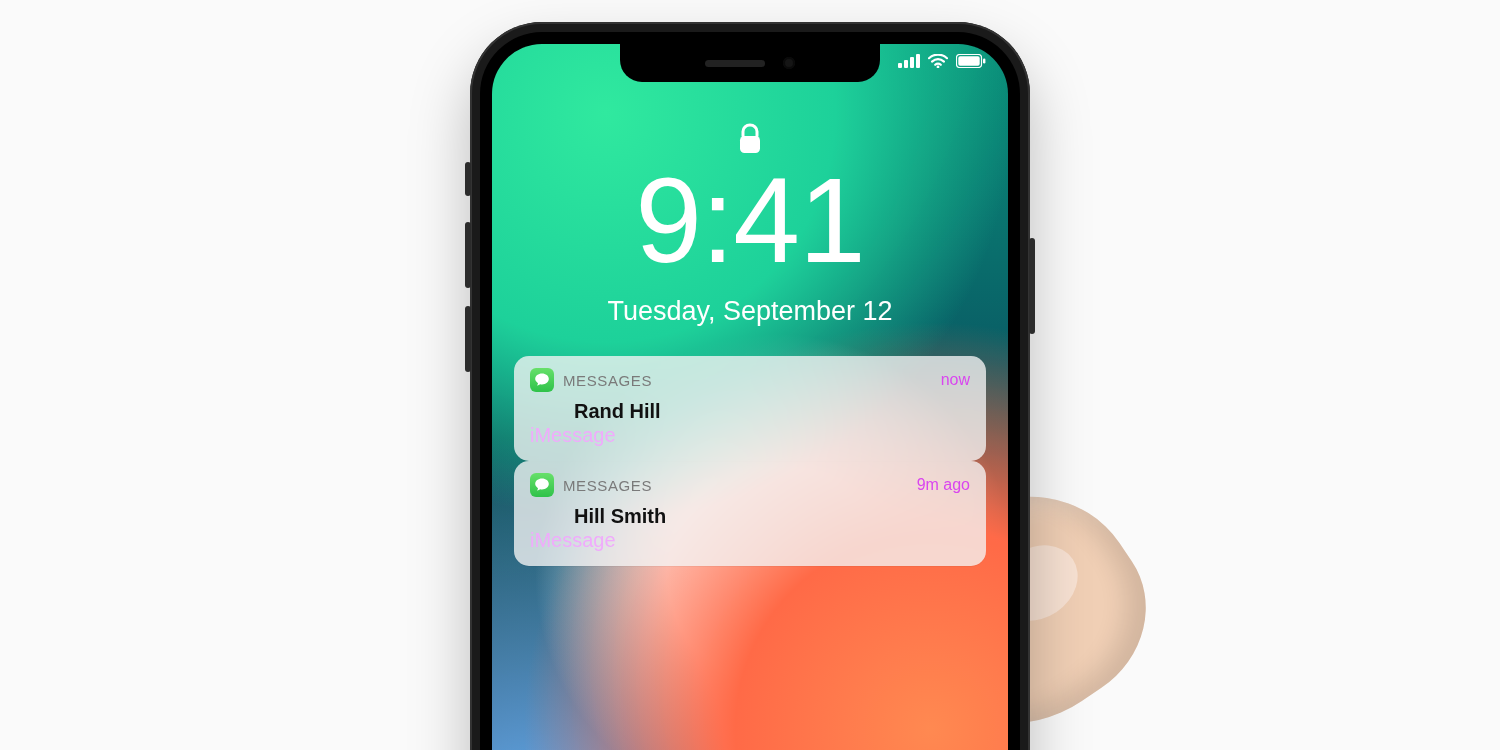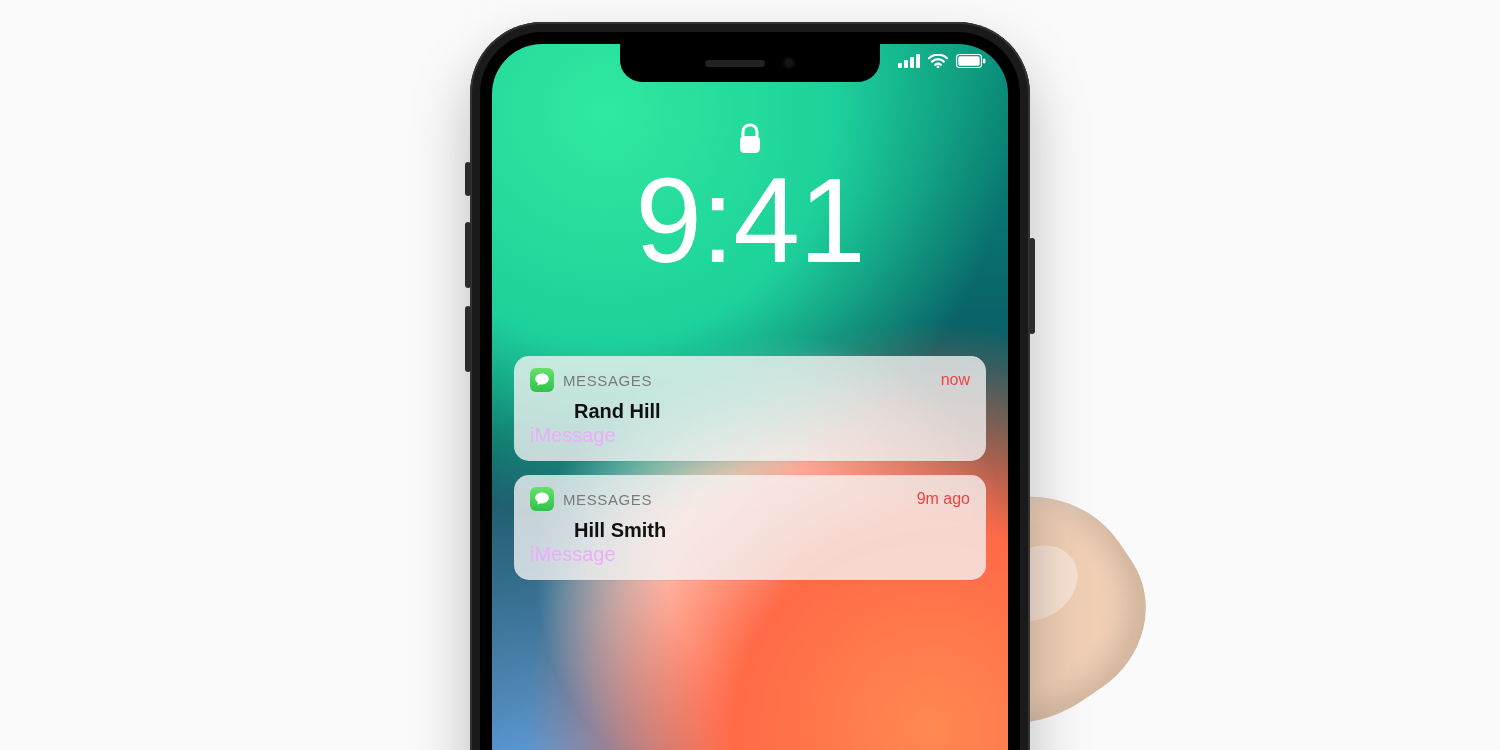--- a/index.html
+++ b/index.html
@@ -41,27 +41,27 @@
   
   .status{position:absolute;top:10px;right:22px;display:flex;align-items:center;gap:8px;}
   .status svg{display:block;}
 
   
   .lock-wrap{position:absolute;top:78px;left:0;right:0;display:flex;justify-content:center;}
   .clock{position:absolute;top:116px;left:0;right:0;text-align:center;color:#fff;font-weight:200;font-size:120px;letter-spacing:-1px;line-height:1;}
   .date{position:absolute;top:252px;left:0;right:0;text-align:center;color:#fff;font-size:27px;font-weight:400;}
 
   
-  .notifs{position:absolute;top:312px;left:22px;right:22px;display:flex;flex-direction:column;gap:14px;}
+  .notifs{position:absolute;top:312px;left:22px;right:22px;display:flex;flex-direction:column;}
   .card{background:rgba(245,245,245,.78);backdrop-filter:blur(2px);border-radius:15px;padding:12px 16px 14px 16px;box-shadow:0 1px 0 rgba(0,0,0,.04);}
   .card-head{display:flex;align-items:center;gap:9px;}
   .app-icon{width:24px;height:24px;border-radius:6px;background:linear-gradient(180deg,#67e06a,#2fc24a);display:flex;align-items:center;justify-content:center;}
   .app-icon svg{display:block;}
   .app-name{font-size:15px;letter-spacing:.6px;color:#7a7a7a;}
-  .ts{margin-left:auto;font-size:16px;color:#ef4444;}
+  .ts{margin-left:auto;font-size:16px;color:#d946ef;}
   .sender{margin-top:8px;font-size:20px;font-weight:600;color:#111;margin-left:44px;}
   .preview{font-size:20px;color:#f0abfc;margin-top:1px;}
 </style>
 </head>
 <body>
 
 <div class="stage">
 
   <div class="hand">
     <div class="palm"></div>
@@ -117,20 +117,21 @@
       <div class="lock-wrap">
         <span>
           <svg width="26" height="34" viewBox="0 0 26 34">
               <path d="M6 14V9.5C6 5.9 9.1 3 13 3s7 2.9 7 6.5V14" fill="none" stroke="#fff" stroke-width="3" stroke-linecap="round"></path>
               <rect x="3" y="14" width="20" height="17" rx="4.5" fill="#fff"></rect>
             </svg>
         </span>
       </div>
 
       <div class="clock">9:41</div>
+      <div class="date">Tuesday, September 12</div>
 
       <div class="notifs">
 
         <div class="card">
           <div class="card-head">
             <span class="app-icon">
               <svg width="16" height="16" viewBox="0 0 16 16">
                   <path fill="#fff" d="M8 1.6c3.8 0 6.8 2.4 6.8 5.4S11.8 12.4 8 12.4c-.6 0-1.2-.1-1.8-.2l-3 1.6.8-2.6C2.6 10.2 1.2 8.7 1.2 7 1.2 4 4.2 1.6 8 1.6z"></path>
                 </svg>
             </span>

